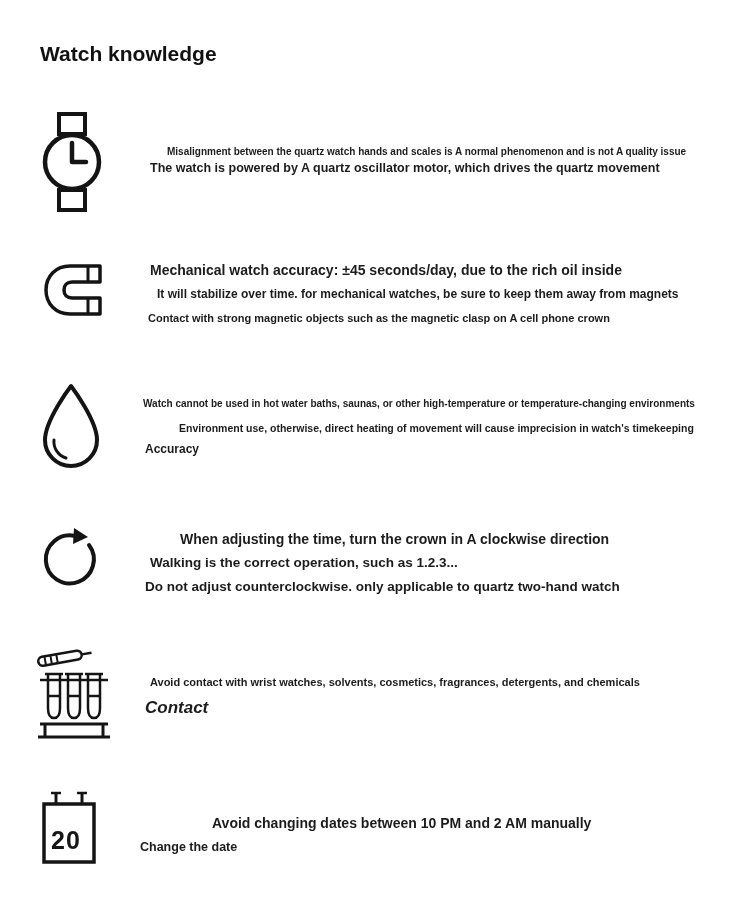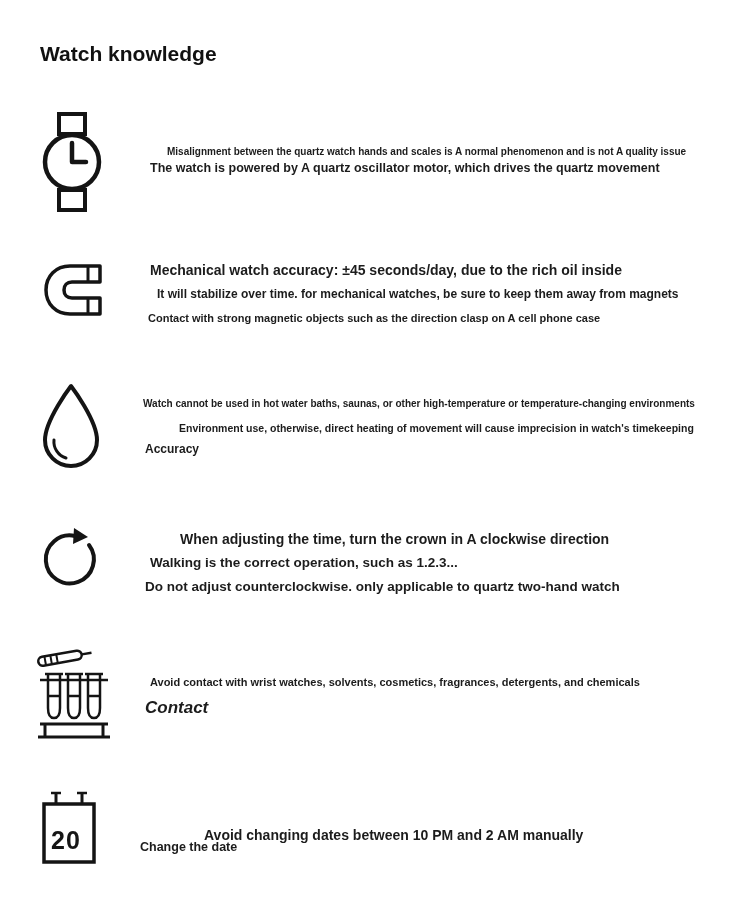--- a/index.html
+++ b/index.html
@@ -32,21 +32,21 @@
   #icon4 {left:40px;  top:522px;}
   #s4l1 {left:180px; top:531px; font-size:14px;}
   #s4l2 {left:150px; top:555px; font-size:13.5px;}
   #s4l3 {left:145px; top:579px; font-size:13.5px;}
   
   #icon5 {left:36px;  top:644px;}
   #s5l1 {left:150px; top:676px; font-size:11px;}
   #s5l2 {left:145px; top:698px; font-size:17px;font-style:italic;}
   
   #icon6 {left:40px;  top:788px; width:58px; height:80px;}
-  #s6l1 {left:204px; top:815px; font-size:14px;margin-top:12px;}
+  #s6l1 {left:212px; top:815px; font-size:14px;}
   #s6l2 {left:140px; top:840px; font-size:12.5px;}
   .cal-day {
     position:absolute; left:11px; top:38px;
     font-size:25px; font-weight:700; color:#161616; letter-spacing:1px;
   }
   .stroke {fill:none; stroke:#141414;}
 </style>
 </head>
 <body>
 
@@ -70,21 +70,21 @@
   <div>
     <div class="icon" id="icon2">
       <svg width="62" height="56" viewBox="0 0 62 56">
         <path class="stroke" stroke-width="3.5" stroke-linejoin="round" d="M58 4 H28 C14 4 4 14 4 28 C4 42 14 52 28 52 H58 V36 H30 C25 36 22 33 22 28 C22 23 25 20 30 20 H58 Z"></path>
         <line class="stroke" stroke-width="3" x1="46" y1="4" x2="46" y2="20"></line>
         <line class="stroke" stroke-width="3" x1="46" y1="36" x2="46" y2="52"></line>
       </svg>
     </div>
     <div class="ln" id="s2l1">Mechanical watch accuracy: ±45 seconds/day, due to the rich oil inside</div>
     <div class="ln" id="s2l2">It will stabilize over time. for mechanical watches, be sure to keep them away from magnets</div>
-    <div class="ln" id="s2l3">Contact with strong magnetic objects such as the direction clasp on A cell phone case</div>
+    <div class="ln" id="s2l3">Contact with strong magnetic objects such as the magnetic clasp on A cell phone crown</div>
   </div>
 
   <div>
     <div class="icon" id="icon3">
       <svg width="66" height="90" viewBox="0 0 66 90">
         <path class="stroke" stroke-width="4" stroke-linejoin="round" d="M33 4 C33 4 7 38 7 58 A26 26 0 0 0 59 58 C59 38 33 4 33 4 Z"></path>
         <path class="stroke" stroke-width="3" stroke-linecap="round" d="M16 58 A17 17 0 0 0 28 76"></path>
       </svg>
     </div>
     <div class="ln" id="s3l1">Watch cannot be used in hot water baths, saunas, or other high-temperature or temperature-changing environments</div>

